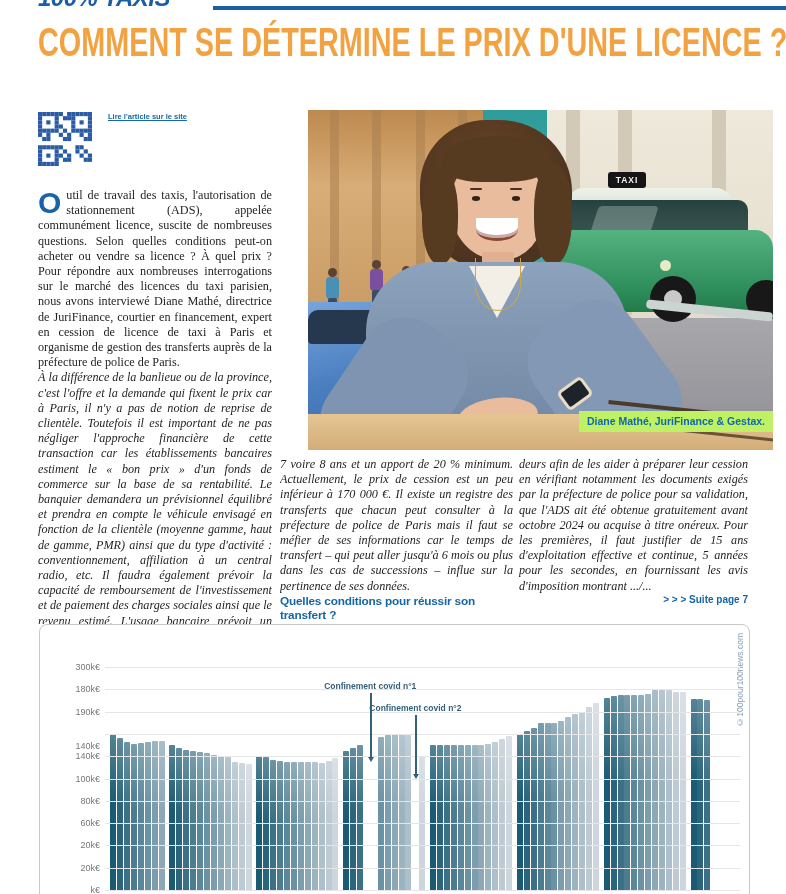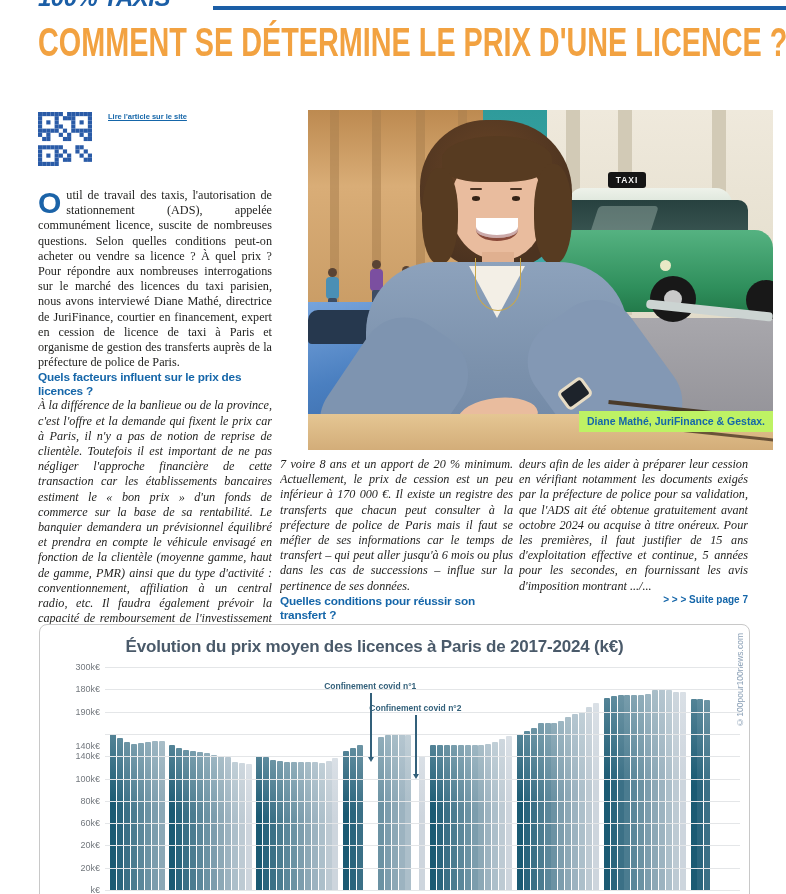--- a/index.html
+++ b/index.html
@@ -278,37 +278,35 @@
     <div class="woman-watch"></div>
     <div class="woman-hands"></div>
     <div class="table-wood"></div>
     <div class="table-seam"></div>
     <div class="table-seam2"></div>
     <div class="photo-caption">Diane Mathé, JuriFinance &amp; Gestax.</div>
   </div>
 
   <div class="col col1">
     <p><span class="dropcap">O</span><span>util de travail des taxis, l'autorisation de stationnement (ADS), appelée communément licence, suscite de nombreuses questions. Selon quelles conditions peut-on acheter ou vendre sa licence ? À quel prix ? Pour répondre aux nombreuses interrogations sur le marché des licences du taxi parisien, nous avons interviewé Diane Mathé, directrice de JuriFinance, courtier en financement, expert en cession de licence de taxi à Paris et organisme de gestion des transferts auprès de la préfecture de police de Paris.</span></p>
-    <p class="subhead">Quels facteurs influent sur le prix des licences ?</p>
     <p class="answer">À la différence de la banlieue ou de la province, c'est l'offre et la demande qui fixent le prix car à Paris, il n'y a pas de notion de reprise de clientèle. Toutefois il est important de ne pas négliger l'approche financière de cette transaction car les établissements bancaires estiment le « bon prix » d'un fonds de commerce sur la base de sa rentabilité. Le banquier demandera un prévisionnel équilibré et prendra en compte le véhicule envisagé en fonction de la clientèle (moyenne gamme, haut de gamme, PMR) ainsi que du type d'activité : conventionnement, affiliation à un central radio, etc. Il faudra également prévoir la capacité de remboursement de l'investissement et de paiement des charges sociales ainsi que le revenu estimé. L'usage bancaire prévoit un achat sur</p>
   </div>
 
   <div class="col col2">
     <p class="answer">7 voire 8 ans et un apport de 20 % minimum. Actuellement, le prix de cession est un peu inférieur à 170 000 €. Il existe un registre des transferts que chacun peut consulter à la préfecture de police de Paris mais il faut se méfier de ses informations car le temps de transfert – qui peut aller jusqu'à 6 mois ou plus dans les cas de successions – influe sur la pertinence de ses données.</p>
     <p class="subhead">Quelles conditions pour réussir son transfert ?</p>
     <p class="answer">Chez JuriFinance, nous nous occupons des ven-</p>
   </div>
 
   <div class="col col3">
     <p class="answer">deurs afin de les aider à préparer leur cession en vérifiant notamment les documents exigés par la préfecture de police pour sa validation, que l'ADS ait été obtenue gratuitement avant octobre 2024 ou acquise à titre onéreux. Pour les premières, il faut justifier de 15 ans d'exploitation effective et continue, 5 années pour les secondes, en fournissant les avis d'imposition montrant .../...</p>
     <p class="suite">&gt; &gt; &gt;  Suite page 7</p>
   </div>
 
   <div class="chartbox">
-    <div class="chart-title">Évolution du prix moyen des licences à Paris de 2017-2024 (k€)</div>
     <div class="credit">©100pour100news.com</div>
     <div class="plot">
         <div class="bar" style="left: 0px; width: 6px; height: 156.1px; background: linear-gradient(rgb(83, 131, 150) 0%, rgb(26, 90, 115) 45%);"></div>
         <div class="bar" style="left: 6.95px; width: 6px; height: 151.64px; background: linear-gradient(rgb(95, 140, 158) 0%, rgb(42, 101, 125) 45%);"></div>
         <div class="bar" style="left: 13.9px; width: 6px; height: 148.295px; background: linear-gradient(rgb(108, 148, 164) 0%, rgb(59, 112, 134) 45%);"></div>
         <div class="bar" style="left: 20.85px; width: 6px; height: 146.065px; background: linear-gradient(rgb(120, 157, 172) 0%, rgb(75, 124, 144) 45%);"></div>
         <div class="bar" style="left: 27.8px; width: 6px; height: 147.18px; background: linear-gradient(rgb(132, 165, 179) 0%, rgb(91, 135, 154) 45%);"></div>
         <div class="bar" style="left: 34.75px; width: 6px; height: 148.295px; background: linear-gradient(rgb(144, 173, 186) 0%, rgb(107, 146, 163) 45%);"></div>
         <div class="bar" style="left: 41.7px; width: 6px; height: 149.41px; background: linear-gradient(rgb(157, 182, 194) 0%, rgb(124, 157, 173) 45%);"></div>
         <div class="bar" style="left: 48.65px; width: 6px; height: 149.41px; background: linear-gradient(rgb(169, 190, 200) 0%, rgb(140, 168, 182) 45%);"></div>

